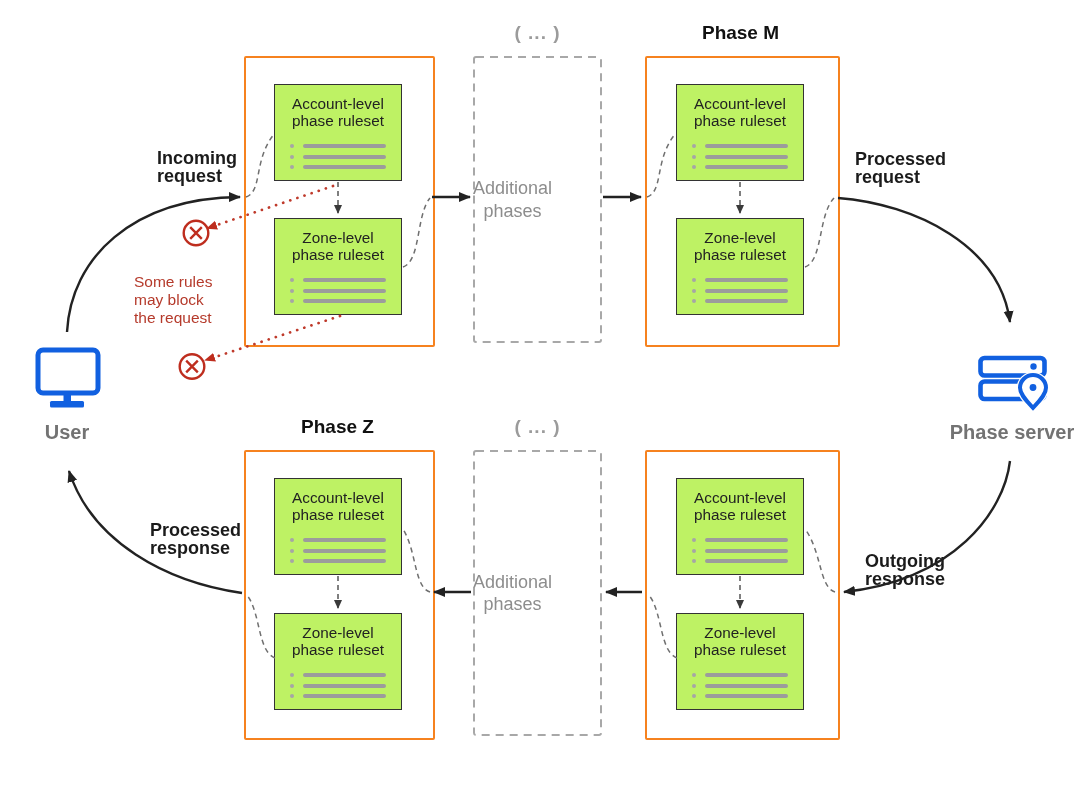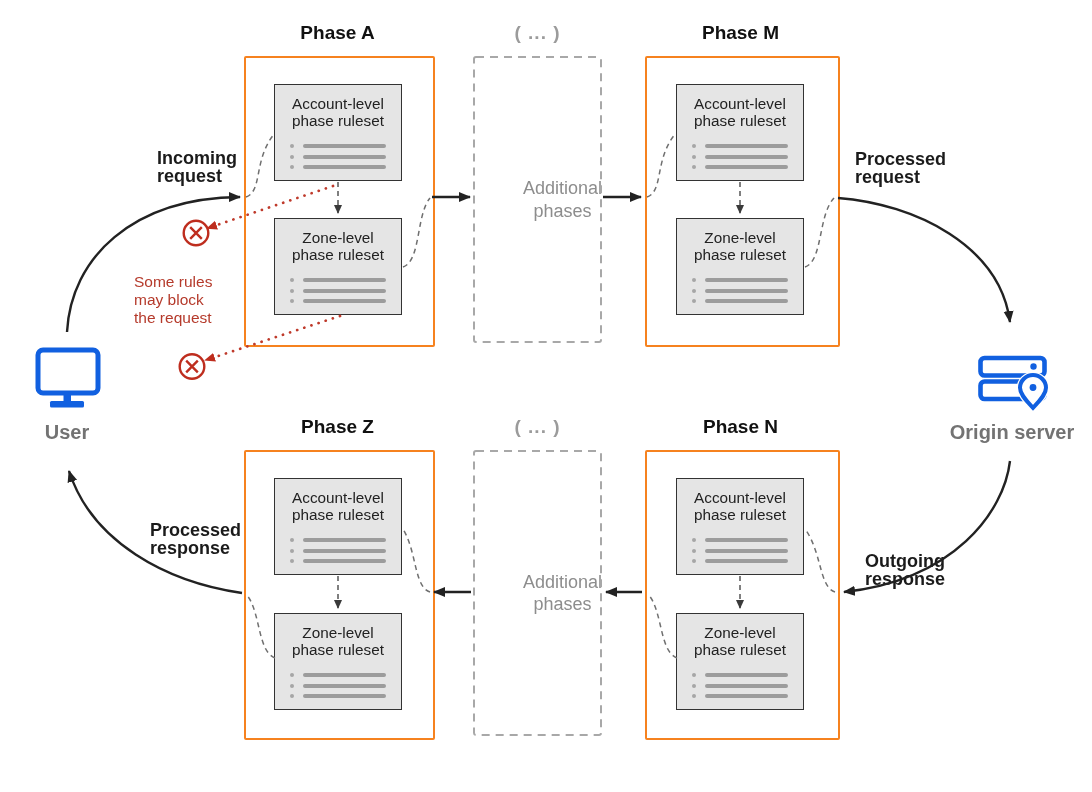--- a/index.html
+++ b/index.html
@@ -1,44 +1,42 @@
 <!DOCTYPE html>
 <html><head>
 <meta charset="utf-8">
 <style>
   html,body{margin:0;padding:0;background:#fff;}
   .canvas{position:relative;width:1092px;height:792px;font-family:"Liberation Sans",sans-serif;background:#fff;overflow:hidden;}
   .abs{position:absolute;}
   .phase{position:absolute;border:2.5px solid #f6821f;background:#fff;border-radius:2px;}
-  .dashbox{position:absolute;display:flex;align-items:center;justify-content:flex-end;background:#fff;}
+  .dashbox{position:absolute;display:flex;align-items:center;justify-content:flex-start;background:#fff;}
   .addlbl{color:#8d8d8d;font-size:18px;line-height:22.5px;text-align:center;white-space:pre-line;}
-  .card{position:absolute;width:128px;height:97px;border:1.4px solid #333;background:#e5e5e5;box-sizing:border-box;}
+  .card{position:absolute;width:128px;height:97px;border:1.4px solid #333;background:#bef264;box-sizing:border-box;}
   .card-title{margin-top:10px;text-align:center;font-size:15.3px;line-height:17px;font-weight:400;color:#222;white-space:pre-line;}
   .rs-list{position:absolute;left:15px;top:56px;}
   .rs-row{display:flex;align-items:center;height:10.4px;}
   .rs-dot{width:4px;height:4px;border-radius:50%;background:#a6a6a6;margin-right:8.5px;}
   .rs-bar{width:83px;height:4px;border-radius:2px;background:#9c9c9c;}
   .phase-title{position:absolute;text-align:center;font-size:19px;font-weight:700;color:#111;}
   .ellipsis{position:absolute;text-align:center;font-size:19px;font-weight:600;color:#9b9b9b;letter-spacing:1px;}
   .flow-label{position:absolute;font-size:18px;font-weight:700;color:#1b1b1b;line-height:18px;white-space:pre-line;}
   .node-label{position:absolute;text-align:center;font-size:20px;font-weight:700;color:#737373;}
   .note{position:absolute;font-size:15.5px;font-weight:400;color:#b53a2b;line-height:18px;white-space:pre-line;}
   svg.overlay{position:absolute;left:0;top:0;pointer-events:none;}
 </style>
 </head>
 <body>
 
 <div class="canvas">
 
-  <div class="phase-title" style="left:244px;top:22px;width:187px">Phase A</div>
   <div class="ellipsis" style="left:473px;top:22px;width:129px">( ... )</div>
   <div class="phase-title" style="left:645px;top:22px;width:191px">Phase M</div>
   <div class="phase-title" style="left:244px;top:416px;width:187px">Phase Z</div>
   <div class="ellipsis" style="left:473px;top:416px;width:129px">( ... )</div>
-  <div class="phase-title" style="left:645px;top:416px;width:191px">Phase N</div>
 
   <div class="phase" style="left:244px;top:56px;width:187px;height:287px"></div>
   <div class="phase" style="left:645px;top:56px;width:191px;height:287px"></div>
   <div class="phase" style="left:244px;top:450px;width:187px;height:286px"></div>
   <div class="phase" style="left:645px;top:450px;width:191px;height:286px"></div>
 
   <div class="dashbox" style="left:473px;top:56px;width:129px;height:287px">
     <div class="addlbl">Additional
 phases</div>
   </div>
@@ -215,21 +213,21 @@
   <div class="node-label" style="left:21px;top:421px;width:92px">User</div>
 
   <svg class="abs" style="left:974px;top:352px" width="78" height="64" viewBox="0 0 78 64">
     <rect x="6.5" y="6" width="64" height="17.5" rx="4" fill="none" stroke="#1160e0" stroke-width="4.6"></rect>
     <circle cx="59.5" cy="14.5" r="3.2" fill="#1160e0"></circle>
     <rect x="6.5" y="29.5" width="64" height="17.5" rx="4" fill="none" stroke="#1160e0" stroke-width="4.6"></rect>
     <path d="M59,23 C52,23 46,28.8 46,35.8 C46,41.2 49.6,46.3 59,55.8 C68.4,46.3 72,41.2 72,35.8 C72,28.8 66,23 59,23 Z" fill="#fff" stroke="#fff" stroke-width="6.5"></path>
     <path d="M59,23 C52,23 46,28.8 46,35.8 C46,41.2 49.6,46.3 59,55.8 C68.4,46.3 72,41.2 72,35.8 C72,28.8 66,23 59,23 Z" fill="#fff" stroke="#1160e0" stroke-width="4"></path>
     <circle cx="59" cy="35.5" r="3.4" fill="#1160e0"></circle>
   </svg>
-  <div class="node-label" style="left:941px;top:421px;width:142px">Origin server</div>
+  <div class="node-label" style="left:941px;top:421px;width:142px">Phase server</div>
 
   <svg class="overlay" width="1092" height="792" viewBox="0 0 1092 792">
     <defs>
       <marker id="mb" markerUnits="userSpaceOnUse" markerWidth="14" markerHeight="12" refX="11" refY="5" orient="auto">
           <path d="M0,0 L12,5 L0,10 Z" fill="#222"></path>
         </marker>
       <marker id="ms" markerUnits="userSpaceOnUse" markerWidth="11" markerHeight="10" refX="8" refY="4" orient="auto">
           <path d="M0,0 L9,4 L0,8 Z" fill="#3a3a3a"></path>
         </marker>
       <marker id="mr" markerUnits="userSpaceOnUse" markerWidth="12" markerHeight="10" refX="9" refY="4.5" orient="auto">

